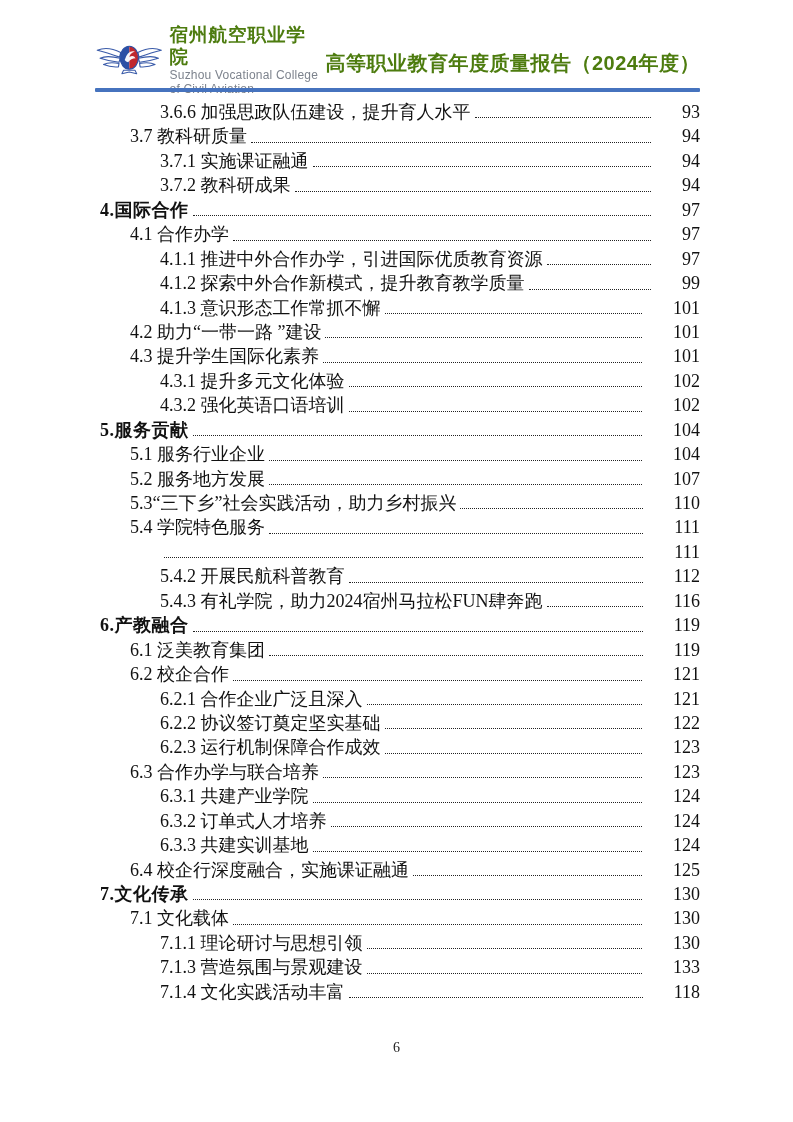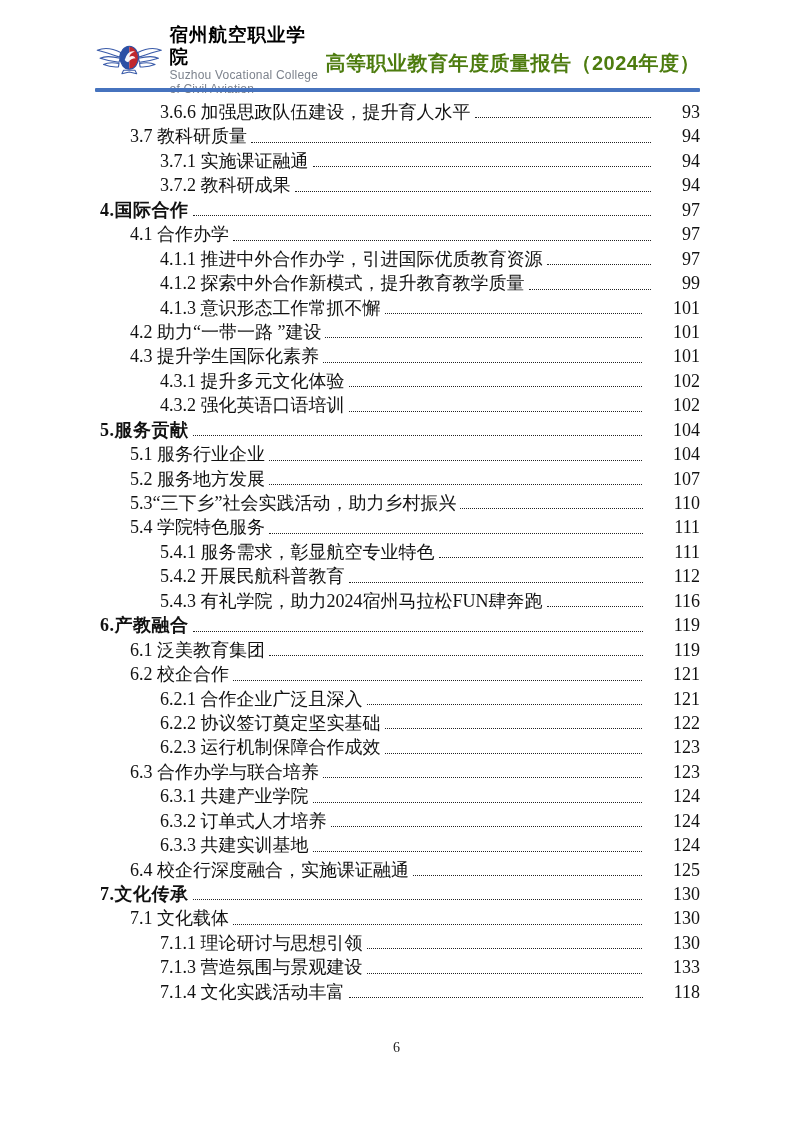--- a/index.html
+++ b/index.html
@@ -14,21 +14,21 @@
   
   .header{
     position:absolute;left:95px;top:34px;width:605px;height:52px;
     display:flex;align-items:center;justify-content:space-between;
   }
   .brand{display:flex;align-items:center;}
   .brand svg{display:block;}
   .brand-text{margin-left:6px;}
   .college-name{
     font-family:"Liberation Sans","DejaVu Sans",sans-serif;
-    font-weight:bold;font-size:18.5px;letter-spacing:1px;color:#000000;line-height:1.15;
+    font-weight:bold;font-size:18.5px;letter-spacing:1px;color:#4d7c0f;line-height:1.15;
   }
   .college-name-en{
     font-family:"Liberation Sans","DejaVu Sans",sans-serif;
     font-size:12px;color:#7d838d;letter-spacing:.2px;margin-top:1px;
   }
   .report-title{
     font-family:"Liberation Sans","DejaVu Sans",sans-serif;
     font-weight:bold;font-size:20px;color:#4d7c0f;letter-spacing:.5px;
     white-space:nowrap;align-self:center;margin-top:6px;
   }
@@ -183,21 +183,20 @@
         <span class="toc-label">5.3“三下乡”社会实践活动，助力乡村振兴</span>
         <span class="toc-dots"></span>
         <span class="toc-page">110</span>
       </div>
       <div class="toc-row lvl2">
         <span class="toc-label">5.4 学院特色服务</span>
         <span class="toc-dots"></span>
         <span class="toc-page">111</span>
       </div>
       <div class="toc-row lvl3">
-        <span class="toc-label">5.4.1 服务需求，彰显航空专业特色</span>
         <span class="toc-dots"></span>
         <span class="toc-page">111</span>
       </div>
       <div class="toc-row lvl3">
         <span class="toc-label">5.4.2 开展民航科普教育</span>
         <span class="toc-dots"></span>
         <span class="toc-page">112</span>
       </div>
       <div class="toc-row lvl3">
         <span class="toc-label">5.4.3 有礼学院，助力2024宿州马拉松FUN肆奔跑</span>

